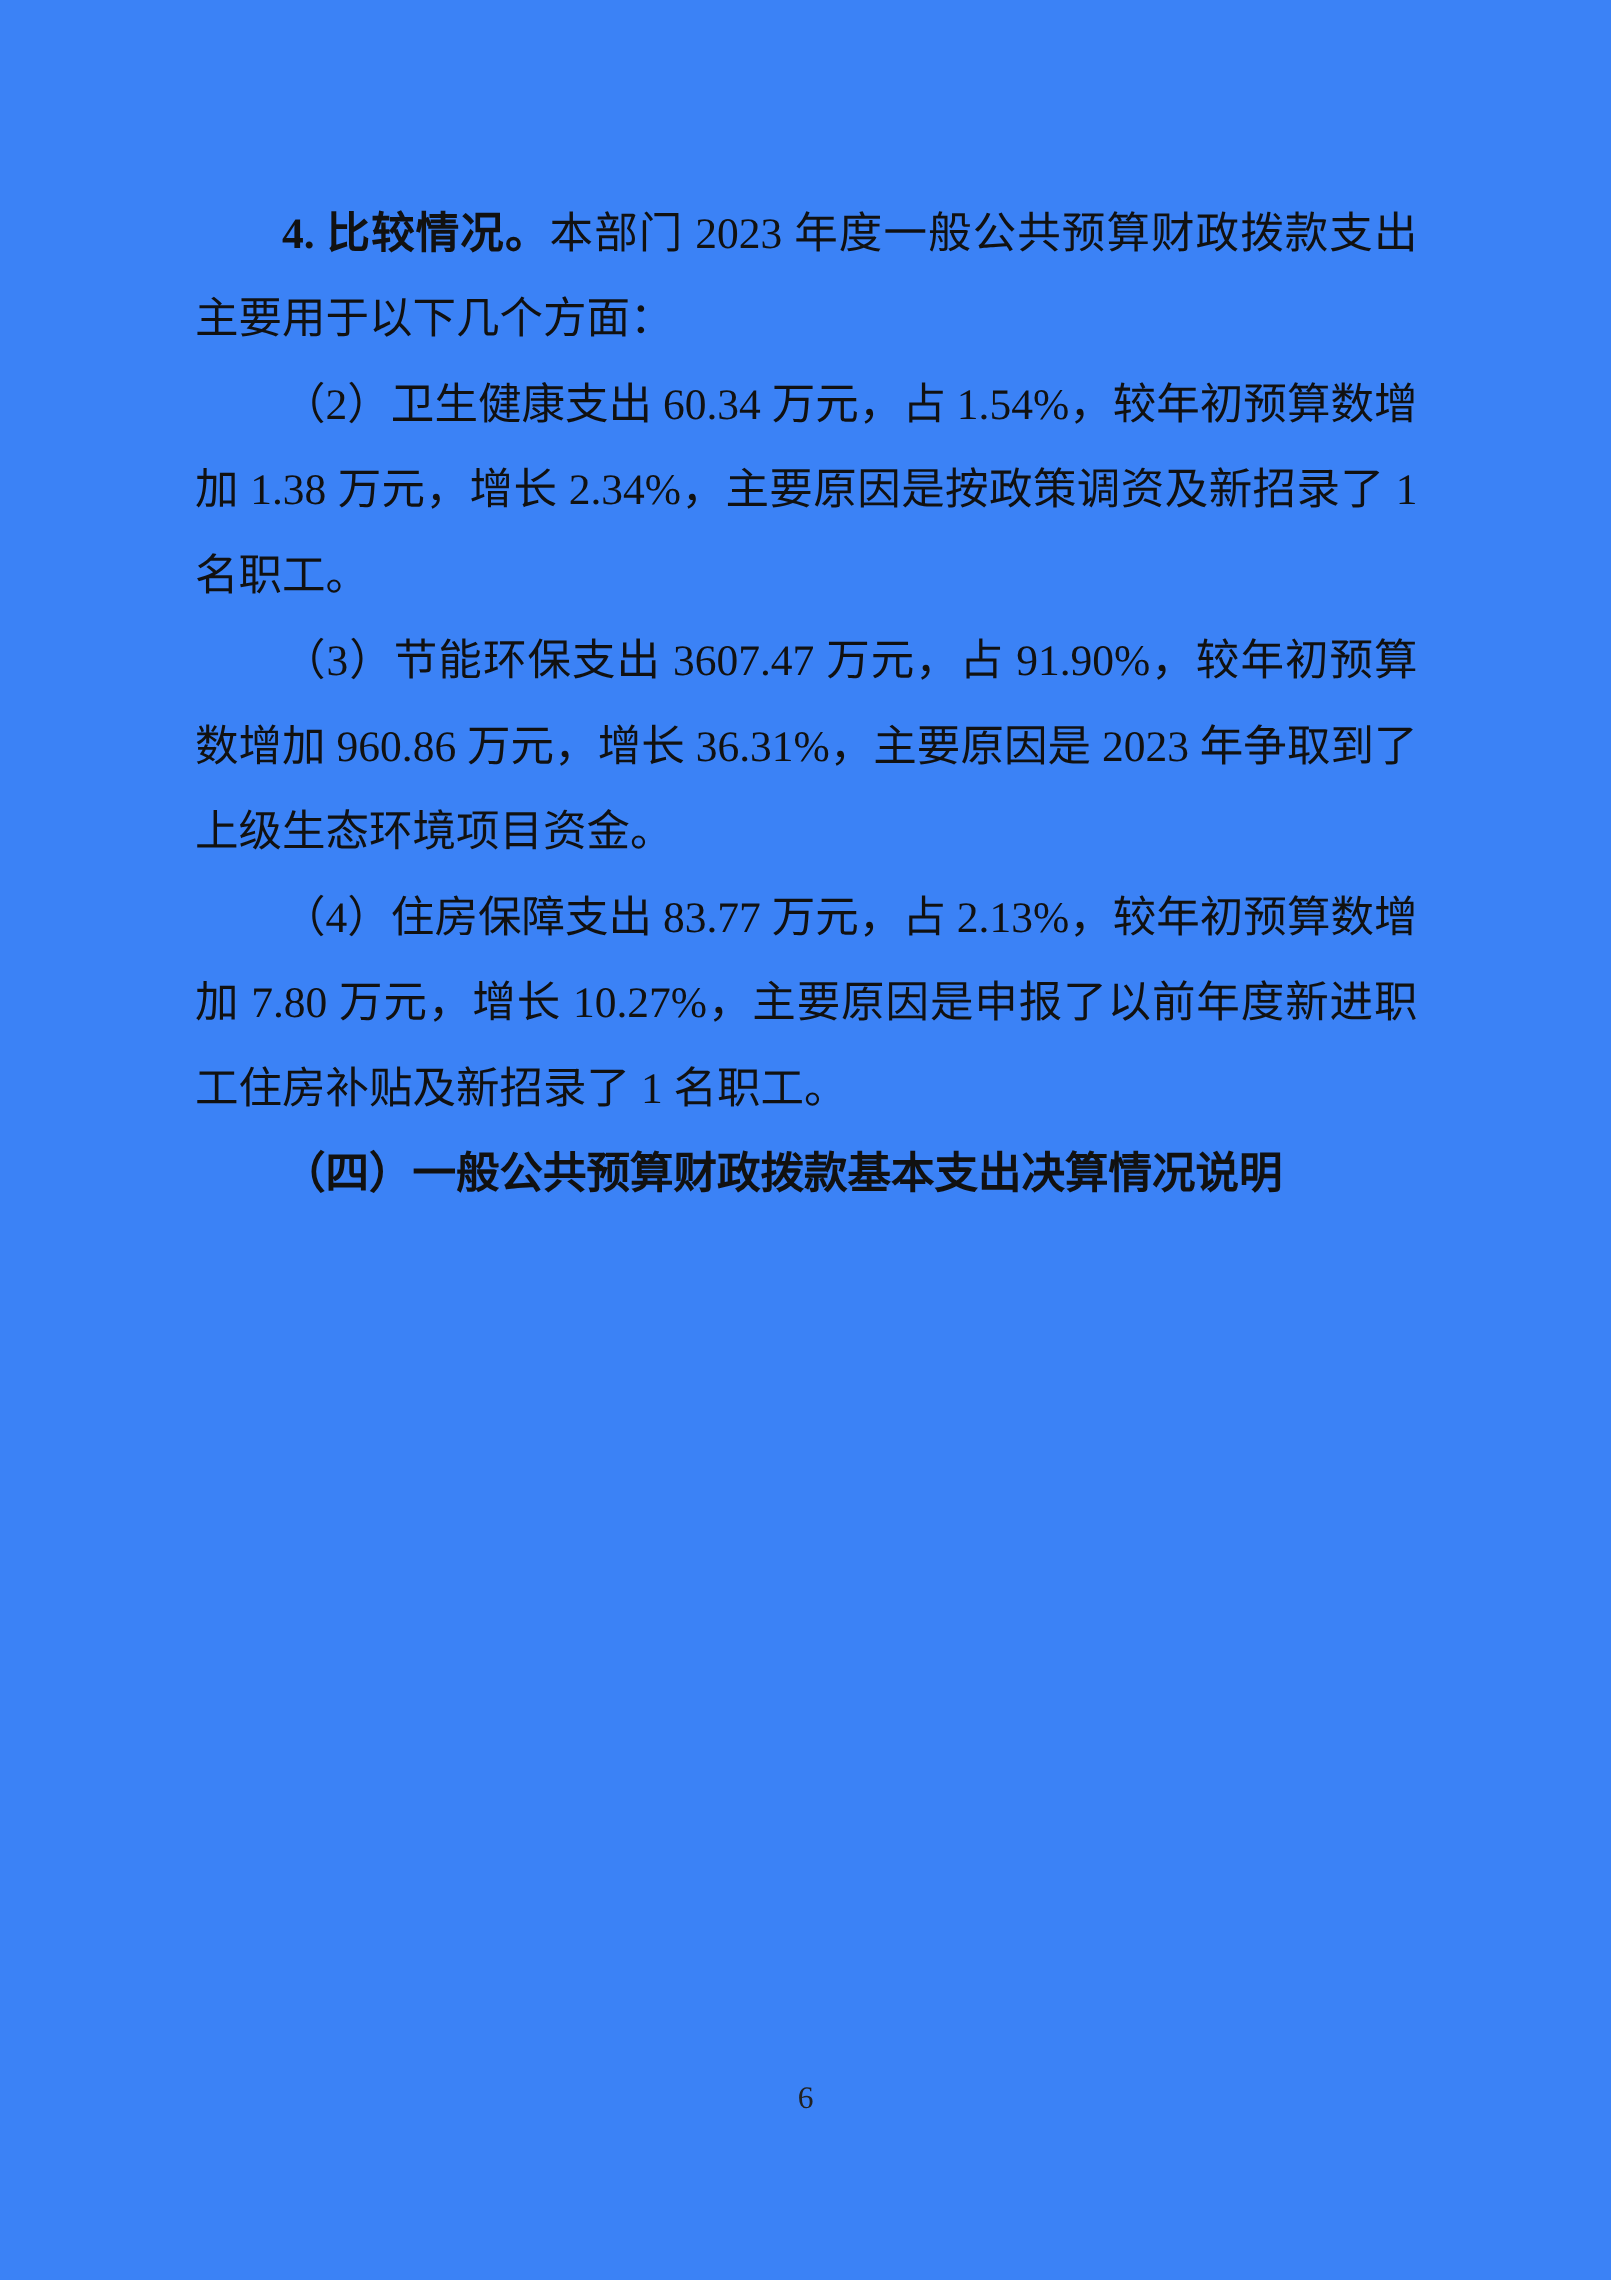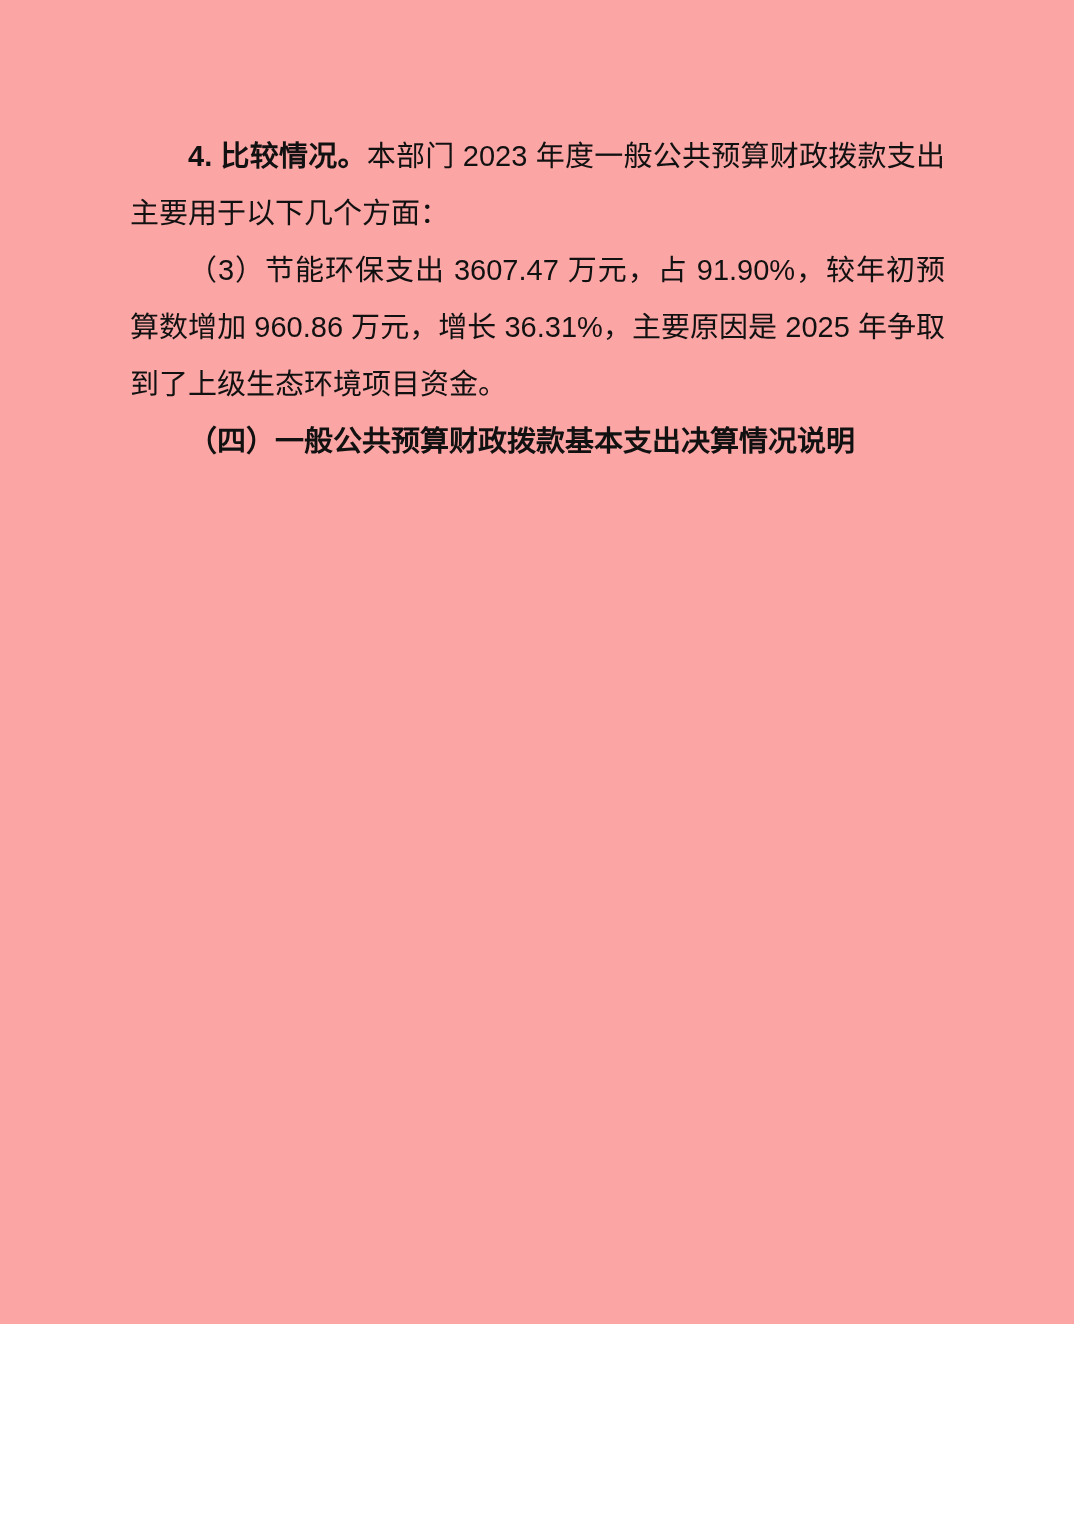--- a/index.html
+++ b/index.html
@@ -3,24 +3,24 @@
 <meta charset="utf-8">
 <style>
   html, body {
     margin: 0;
     padding: 0;
     background: #ffffff;
   }
   .page {
     position: relative;
     width: 1074px;
-    height: 1324px;
-    background: #fca5a5;
+    height: 1520px;
+    background: #3b82f6;
     overflow: hidden;
-    font-family: Liberation Sans, sans-serif;
+    font-family: Liberation Serif, serif;
     color: #111111;
   }
   .content {
     position: absolute;
     left: 130px;
     top: 128px;
     width: 815px;
     font-size: 29px;
     line-height: 57px;
     text-align: justify;
@@ -47,23 +47,25 @@
 </style>
 </head>
 <body>
 
 <div class="page">
   <div class="content">
 
     <p class="para"><span class="bold">4. 比较情况。</span><span>本部门 2023 年度一般公共预算财政拨款支出主要用于以下几个方面：</span></p>
 
 
+    <p class="para">（2）卫生健康支出 60.34 万元，占 1.54%，较年初预算数增加 1.38 万元，增长 2.34%，主要原因是按政策调资及新招录了 1 名职工。</p>
 
-    <p class="para">（3）节能环保支出 3607.47 万元，占 91.90%，较年初预算数增加 960.86 万元，增长 36.31%，主要原因是 2025 年争取到了上级生态环境项目资金。</p>
+    <p class="para">（3）节能环保支出 3607.47 万元，占 91.90%，较年初预算数增加 960.86 万元，增长 36.31%，主要原因是 2023 年争取到了上级生态环境项目资金。</p>
 
+    <p class="para">（4）住房保障支出 83.77 万元，占 2.13%，较年初预算数增加 7.80 万元，增长 10.27%，主要原因是申报了以前年度新进职工住房补贴及新招录了 1 名职工。</p>
 
     <p class="para bold">（四）一般公共预算财政拨款基本支出决算情况说明</p>
 
 
   </div>
 
   <div class="page-footer">6</div>
 </div>
 
 </body></html>

